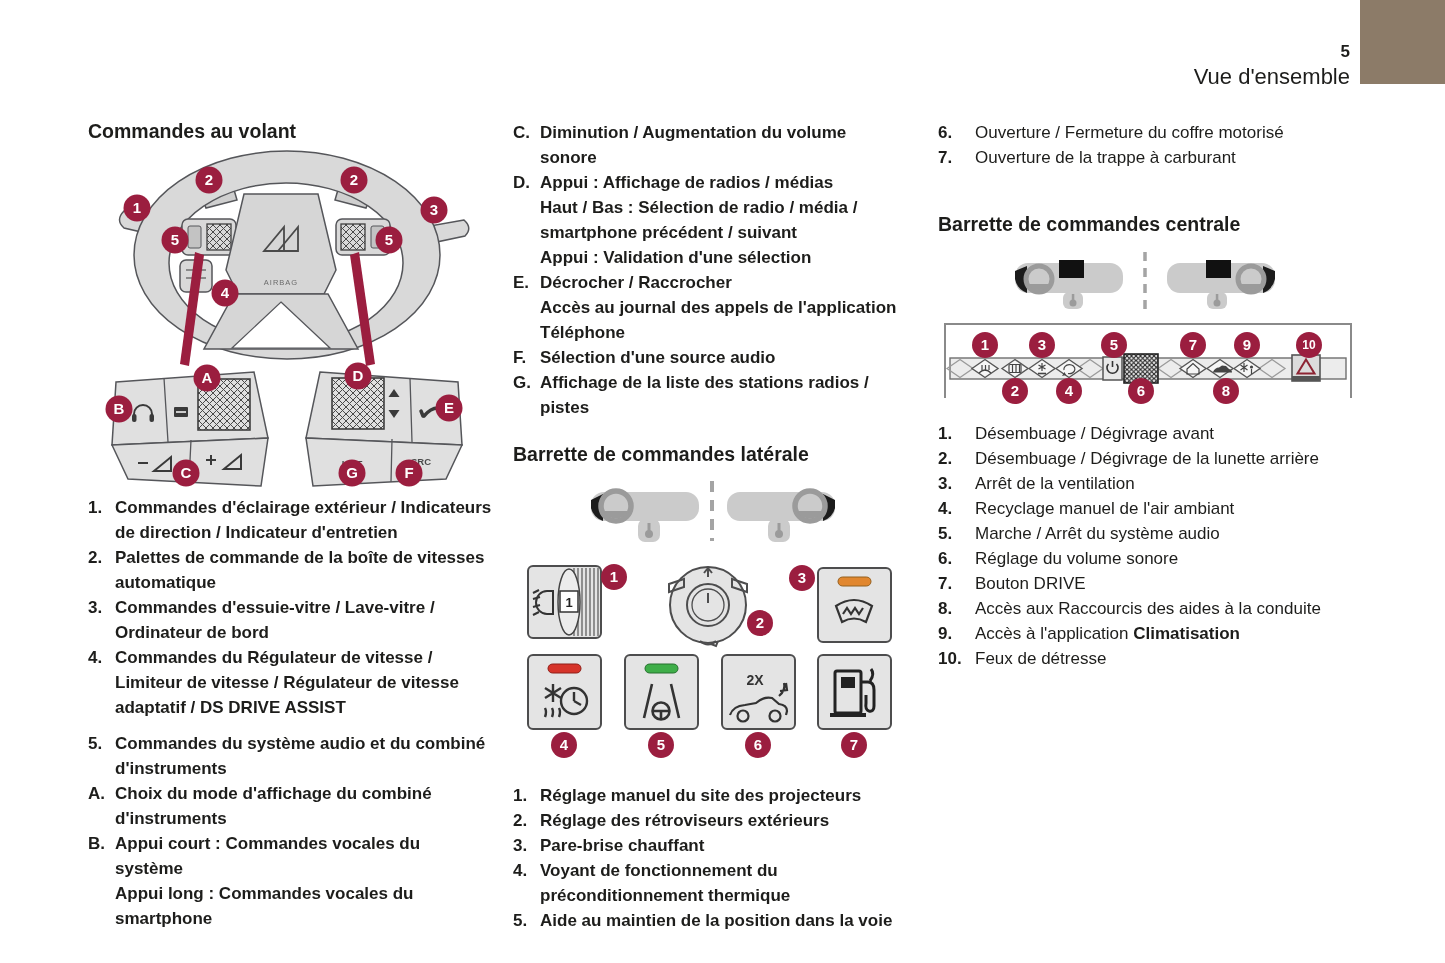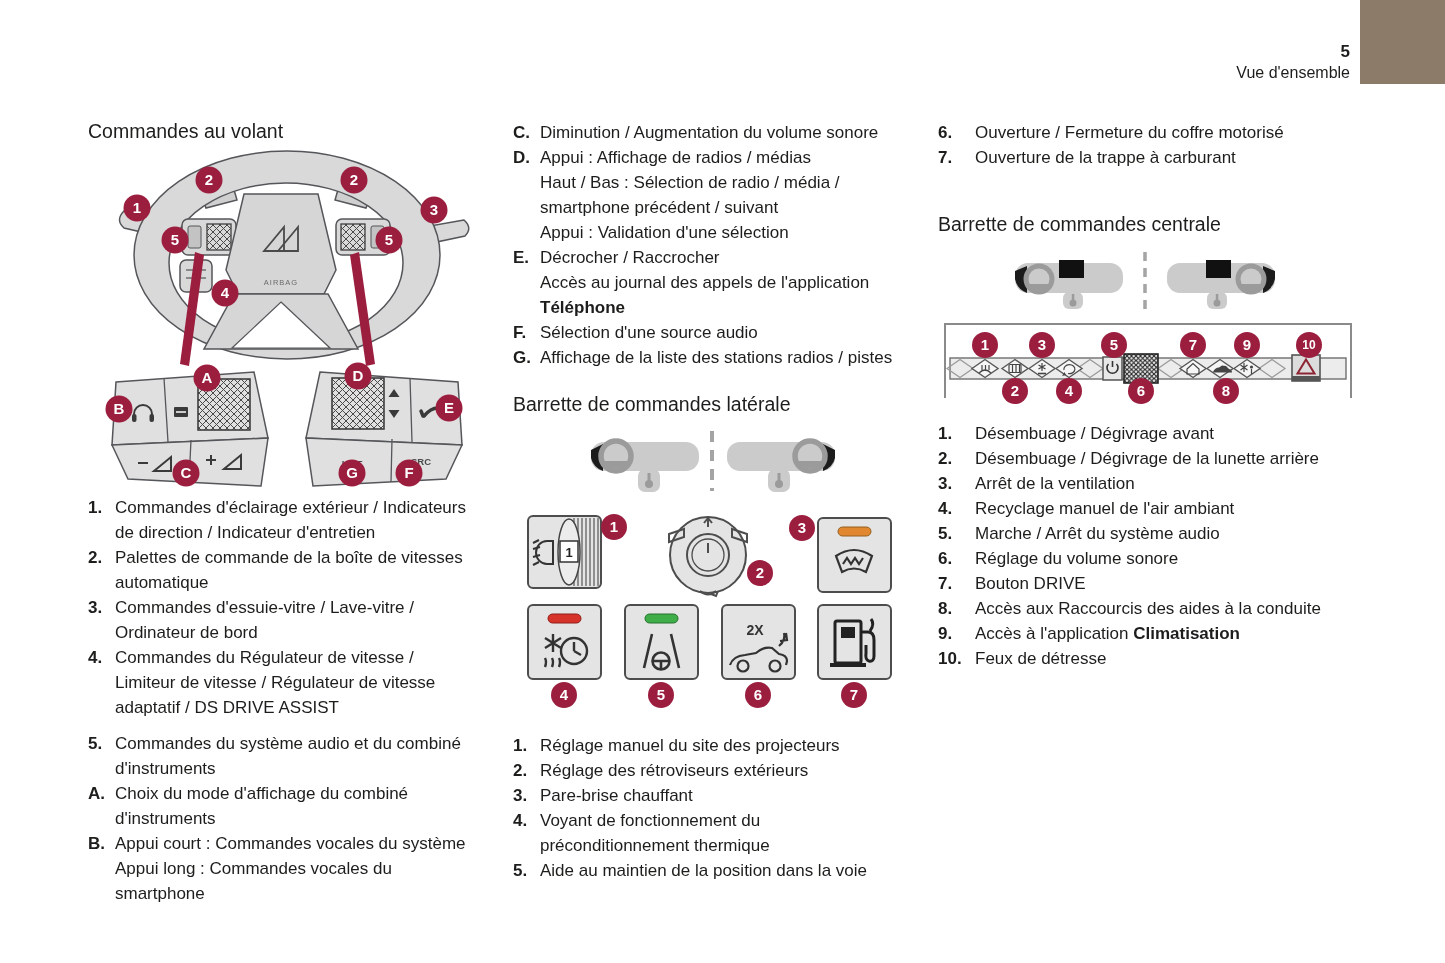--- a/index.html
+++ b/index.html
@@ -3,33 +3,33 @@
 <meta charset="utf-8">
 <style>
   * { margin:0; padding:0; box-sizing:border-box; }
   html,body { width:1445px; height:963px; }
   body {
     position:relative; background:#ffffff; overflow:hidden;
     font-family:"Liberation Sans", sans-serif; color:#1d1d1b;
   }
   .corner-swatch { position:absolute; top:0; right:0; width:85px; height:84px; background:#8c7b68; }
   .page-number { position:absolute; top:42px; left:1150px; width:200px; text-align:right; font-size:17px; font-weight:bold; }
-  .section-title { position:absolute; top:64px; left:1100px; width:250px; text-align:right; font-size:16px; }
+  .section-title { position:absolute; top:64px; left:1100px; width:250px; text-align:right; font-size:22px; }
 
   .col { position:absolute; top:120px; }
   .col-left  { left:88px;  width:404px; }
   .col-mid   { left:513px; width:392px; }
   .col-right { left:938px; width:421px; }
 
-  .hd { font-size:19.5px; font-weight:normal; line-height:22px; }
+  .hd { font-size:19.5px; font-weight:bold; line-height:22px; }
 
   .list { font-size:17px; line-height:25px; }
   .li { position:relative; }
   .li .marker { position:absolute; left:0; top:0; font-weight:bold; }
-  .col-left .li .txt, .col-mid .li .txt { margin-left:27px; }
+  .col-left .li .txt, .col-mid .li .txt { margin-left:27px;font-weight:bold; }
   .col-right .li .txt { margin-left:37px; }
   .li.gap { margin-top:11px; }
 
   svg { display:block; }
   svg text { font-family:"Liberation Sans", sans-serif; }
   .bdg circle { fill:#9b1e3f; }
   .bdg text { fill:#ffffff; font-weight:bold; font-size:15px; text-anchor:middle; }
   .bdg text.sm { font-size:12px; }
   .lbl { fill:#4a4a4a; font-weight:bold; text-anchor:middle; }
 

